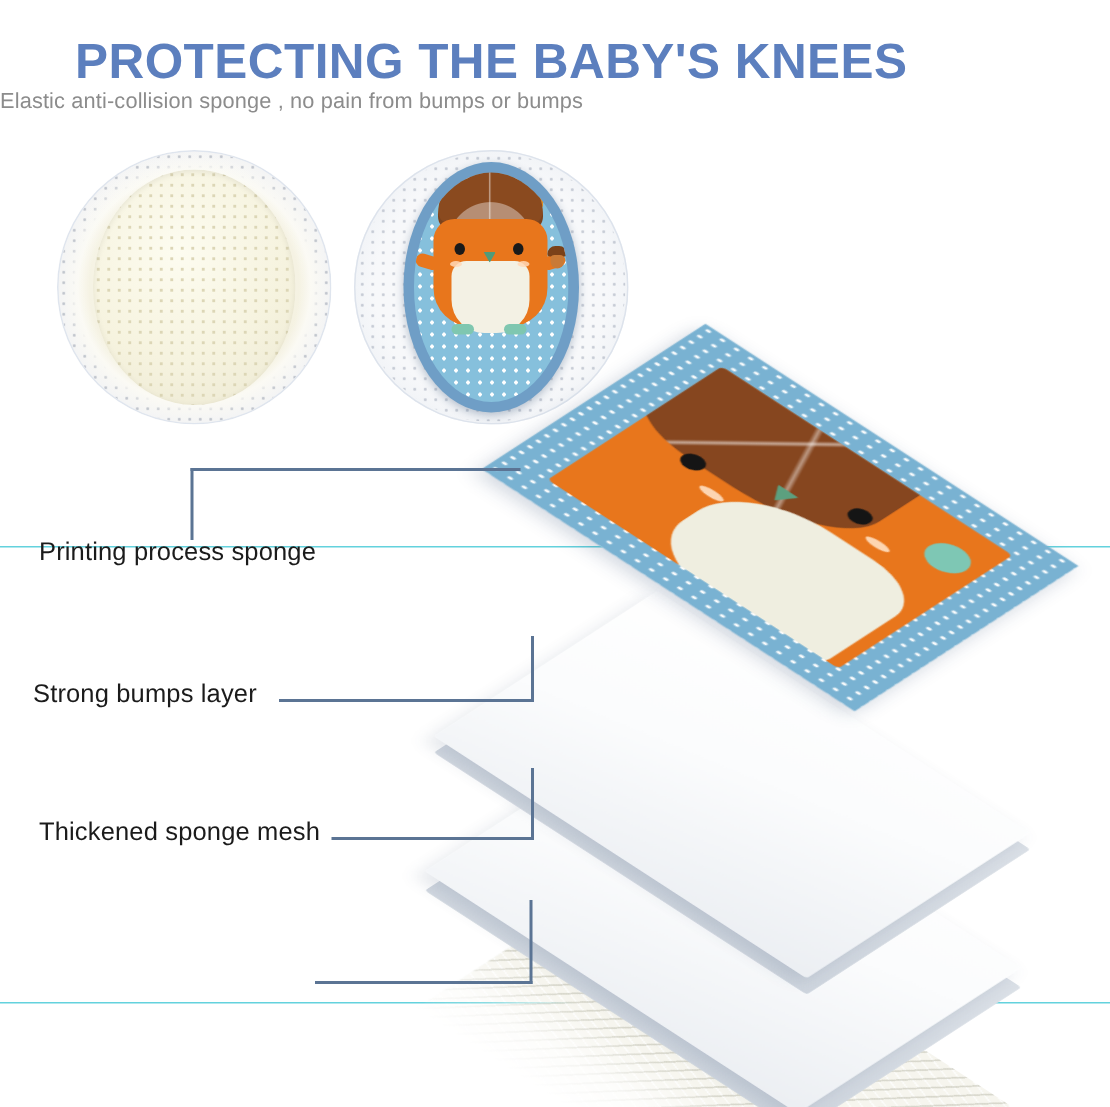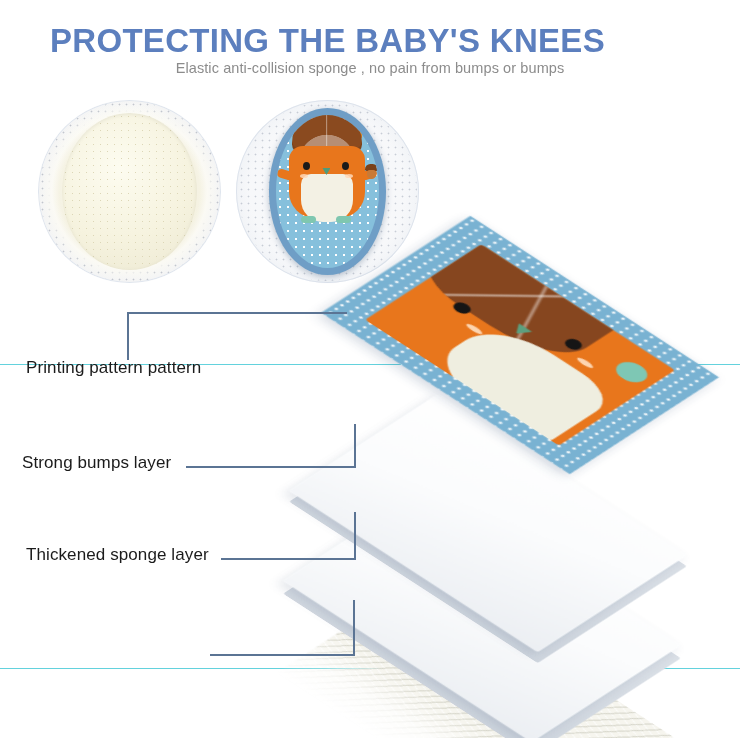--- a/index.html
+++ b/index.html
@@ -9,21 +9,21 @@
   }
   .stage{position:absolute;inset:0;}
 
   
   #title{
     position:absolute;left:0;top:22px;width:655px;text-align:center;
     font-size:33px;font-weight:bold;letter-spacing:.3px;color:#5c7fbe;
     white-space:nowrap;
   }
   #subtitle{
-    position:absolute;left:0;top:60px;width:740px;text-align:center;
+    position:absolute;left:0;top:60px;width:740px;
     font-size:14.5px;color:#8c8c8c;letter-spacing:.1px;white-space:nowrap;
   }
 
   
   .cyan-rule{position:absolute;left:0;width:740px;height:1px;background:#63d2dd;}
   #cyan-rule-top{top:364px;}
   #cyan-rule-bottom{top:668px;}
 
   
   .pad{position:absolute;}
@@ -303,17 +303,17 @@
 
   <div class="leader h" id="leader-strong-h"></div>
   <div class="leader v" id="leader-strong-v"></div>
 
   <div class="leader h" id="leader-thick-h"></div>
   <div class="leader v" id="leader-thick-v"></div>
 
   <div class="leader h" id="leader-mesh-h"></div>
   <div class="leader v" id="leader-mesh-v"></div>
 
-  <div class="label" id="label-printing">Printing pattern pattern</div>
+  <div class="label" id="label-printing">Printing process sponge</div>
   <div class="label" id="label-strong">Strong bumps layer</div>
-  <div class="label" id="label-thick">Thickened sponge layer</div>
+  <div class="label" id="label-thick">Thickened sponge mesh</div>
 
 </div>
 
 </body></html>

